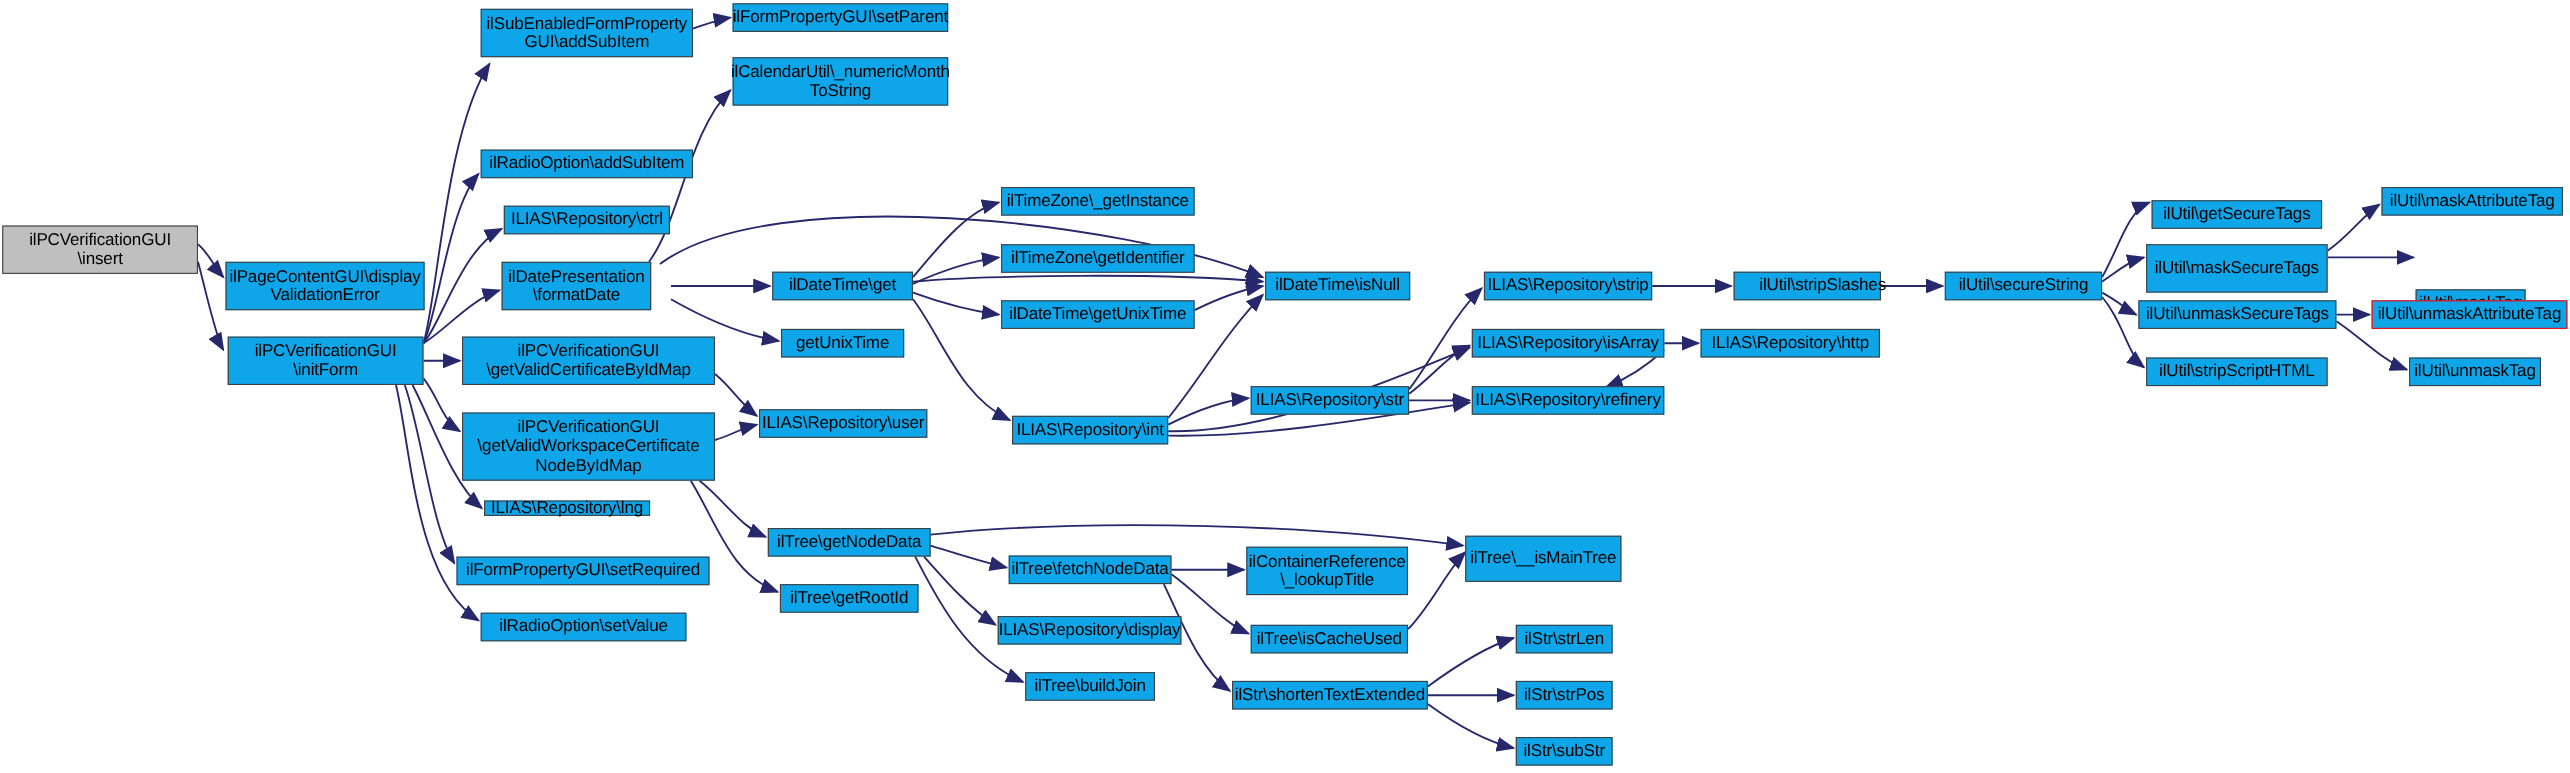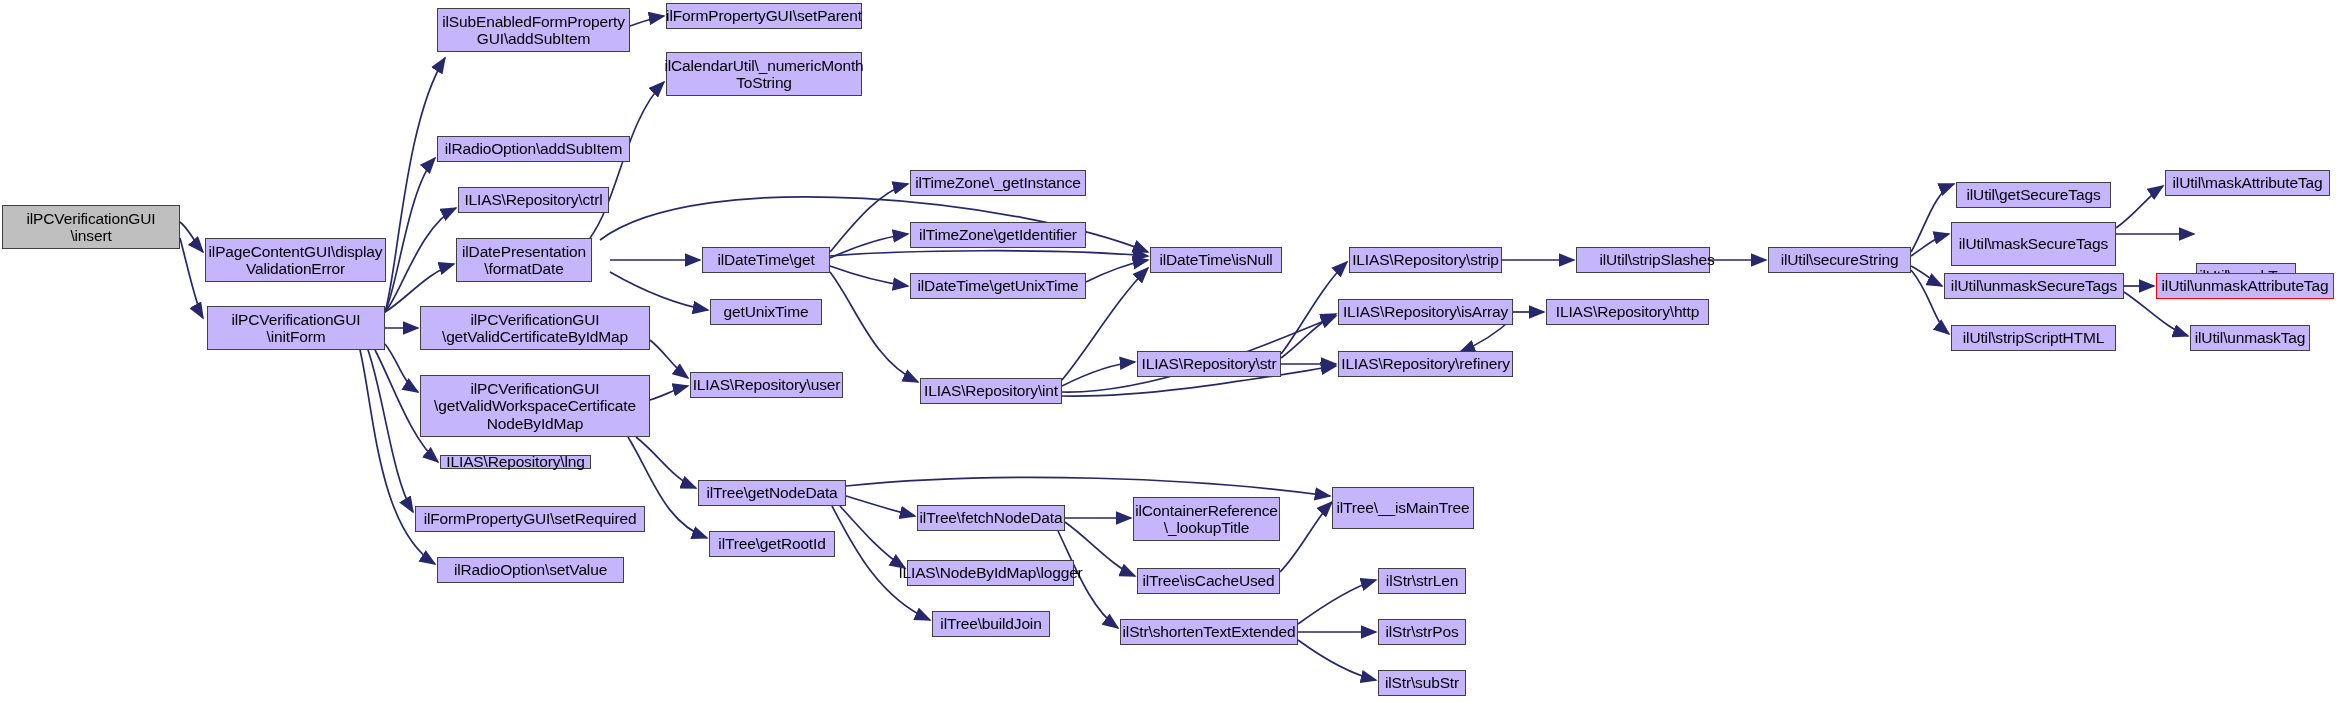--- a/index.html
+++ b/index.html
@@ -2,21 +2,21 @@
 <html><head>
 <meta charset="utf-8">
 <title>Call Graph</title>
 <style>
   html,body{margin:0;padding:0;background:#ffffff;}
   body{width:2336px;height:703px;overflow:hidden;
        font-family:"Liberation Sans","DejaVu Sans",sans-serif;}
   #graph{position:relative;width:2336px;height:703px;background:#ffffff;}
   svg#edges{position:absolute;left:0;top:0;width:2336px;height:703px;}
   .node{position:absolute;box-sizing:border-box;
-        border:1.6px solid #404040;background:#c4b5fd;
+        border:1.6px solid #404040;background:#0ea5e9;
         display:flex;align-items:center;justify-content:center;
         text-align:center;color:#000000;font-size:15.5px;
         line-height:1.12;letter-spacing:-0.15px;white-space:pre-line;}
   .node.root{background:#bfbfbf;border-color:#404040;}
   .node.highlight{border:1.8px solid #ff0000;}
 </style>
 </head>
 <body>
 
 <div id="graph">
@@ -112,21 +112,21 @@
       <div class="node" style="left: 702px; top: 247px; width: 128px; height: 26px;">ilDateTime\get</div>
       <div class="node" style="left: 710px; top: 299px; width: 112px; height: 26px;">getUnixTime</div>
       <div class="node" style="left: 690px; top: 372px; width: 153px; height: 26px;">ILIAS\Repository\user</div>
       <div class="node" style="left: 698px; top: 480px; width: 148px; height: 26px;">ilTree\getNodeData</div>
       <div class="node" style="left: 709px; top: 531px; width: 126px; height: 26px;">ilTree\getRootId</div>
       <div class="node" style="left: 910px; top: 170px; width: 176px; height: 26px;">ilTimeZone\_getInstance</div>
       <div class="node" style="left: 910px; top: 222px; width: 176px; height: 26px;">ilTimeZone\getIdentifier</div>
       <div class="node" style="left: 910px; top: 273px; width: 176px; height: 26px;">ilDateTime\getUnixTime</div>
       <div class="node" style="left: 920px; top: 378px; width: 142px; height: 26px;">ILIAS\Repository\int</div>
       <div class="node" style="left: 917px; top: 505px; width: 148px; height: 26px;">ilTree\fetchNodeData</div>
-      <div class="node" style="left: 907px; top: 560px; width: 167px; height: 26px;">ILIAS\NodeByIdMap\logger</div>
+      <div class="node" style="left: 907px; top: 560px; width: 167px; height: 26px;">ILIAS\Repository\display</div>
       <div class="node" style="left: 932px; top: 611px; width: 118px; height: 26px;">ilTree\buildJoin</div>
       <div class="node" style="left: 1150px; top: 247px; width: 132px; height: 26px;">ilDateTime\isNull</div>
       <div class="node" style="left: 1137px; top: 351px; width: 144px; height: 26px;">ILIAS\Repository\str</div>
       <div class="node" style="left: 1133px; top: 497px; width: 147px; height: 44px;">ilContainerReference
 \_lookupTitle</div>
       <div class="node" style="left: 1137px; top: 568px; width: 143px; height: 26px;">ilTree\isCacheUsed</div>
       <div class="node" style="left: 1120px; top: 619px; width: 178px; height: 26px;">ilStr\shortenTextExtended</div>
       <div class="node" style="left: 1349px; top: 247px; width: 153px; height: 26px;">ILIAS\Repository\strip</div>
       <div class="node" style="left: 1338px; top: 299px; width: 175px; height: 26px;">ILIAS\Repository\isArray</div>
       <div class="node" style="left: 1338px; top: 351px; width: 175px; height: 26px;">ILIAS\Repository\refinery</div>

